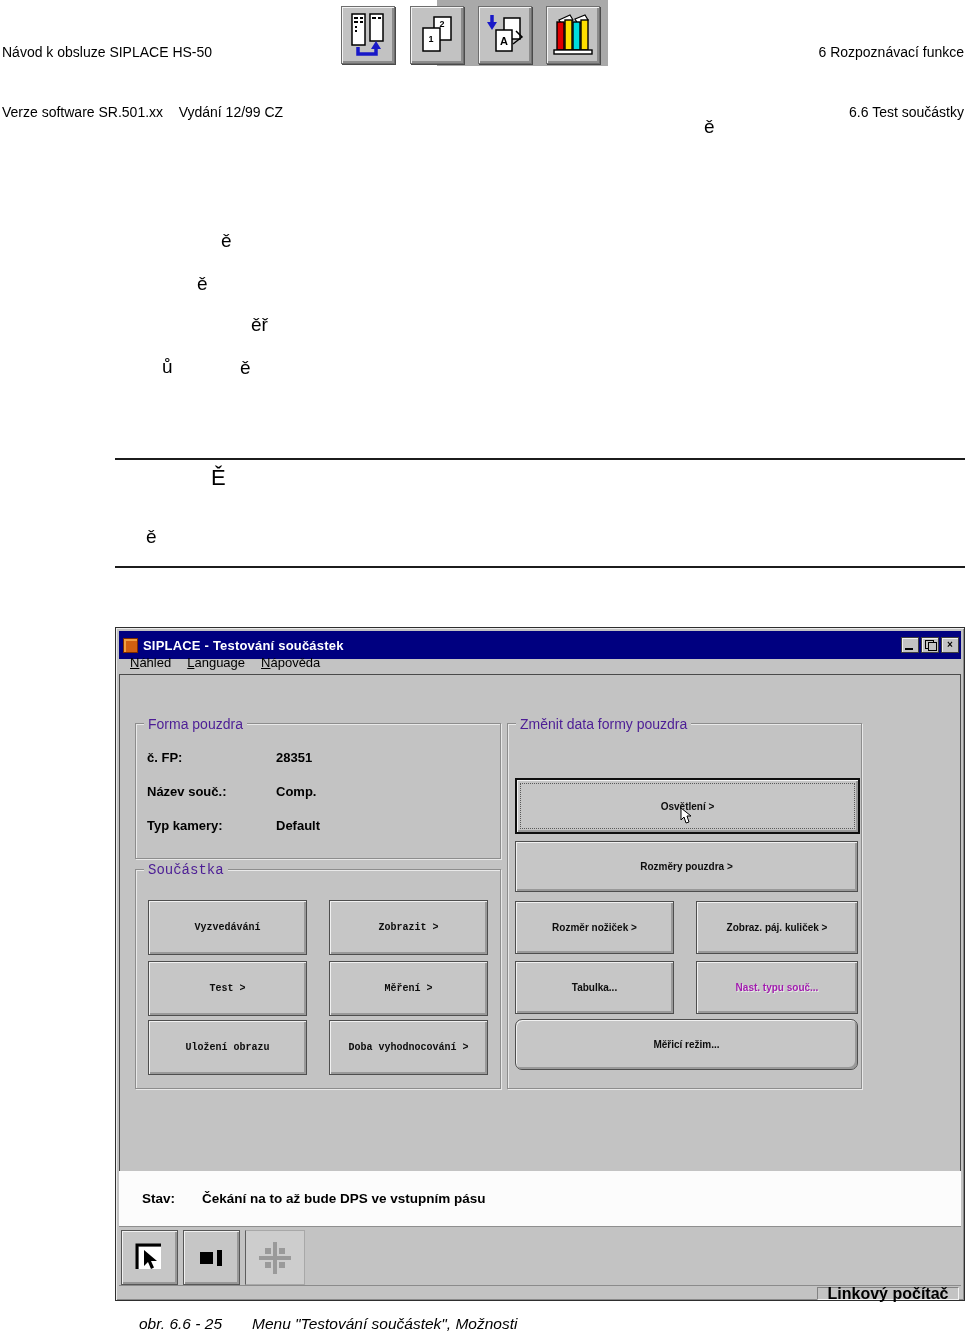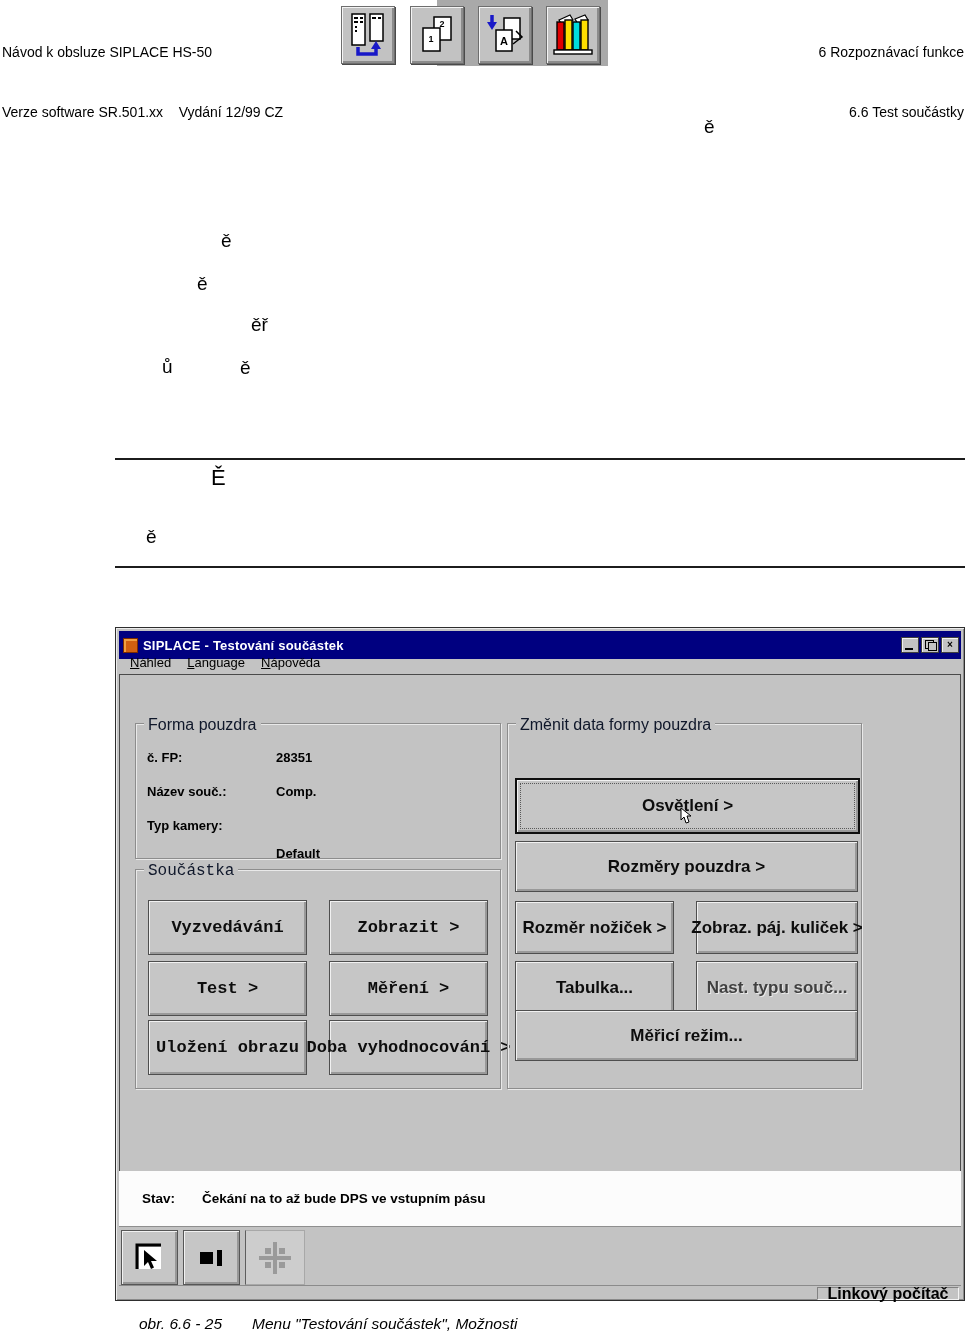--- a/index.html
+++ b/index.html
@@ -42,32 +42,32 @@
            padding-left:3px;font-size:13px;}
   .menu-item{display:inline-block;padding:2px 8px;}
   .menu-item::first-letter{text-decoration:underline;}
 
   .mainpanel{position:absolute;left:3px;top:46px;width:840px;height:496px;background:#c3c3c3;
              border:1px solid #4a4a4a;border-bottom:2px solid #474747;box-shadow:0 1px 0 #e6e6e6;}
 
   .groupbox{position:absolute;border:1px solid #8d8d8d;
             box-shadow:inset 1px 1px 0 #e9e9e9,1px 1px 0 #e9e9e9;}
   .group-label{position:absolute;top:-8px;left:8px;background:#c3c3c3;padding:0 4px;
-               font-size:16px;color:#0f172a;white-space:nowrap;}
+               font-size:14px;color:#4c1d95;white-space:nowrap;}
 
   .fld{position:absolute;font-size:13px;font-weight:bold;white-space:nowrap;}
 
   .btn{position:absolute;background:#c6c6c6;border:1px solid #4e4e4e;
        box-shadow:inset 1px 1px 0 #f1f1f1,inset -2px -2px 0 #999999;
-       font-size:17px;font-weight:bold;color:#0d0d0d;
+       font-size:10px;font-weight:bold;color:#0d0d0d;
        display:flex;align-items:center;justify-content:center;white-space:nowrap;cursor:default;}
   .btn.default{border:2px solid #0e0e0e;}
   .btn.focused::after{content:"";position:absolute;left:3px;right:3px;top:3px;bottom:3px;
        border:1px dotted #5a5a5a;pointer-events:none;}
-  .btn.disabled{color:#404040;text-shadow:1px 1px 0 #e9e9e9;}
+  .btn.disabled{color:#a21caf;text-shadow:1px 1px 0 #e9e9e9;}
 
   .cursor-overlay{position:absolute;left:50%;top:27px;margin-left:-8px;pointer-events:none;}
 
   .status-strip{position:absolute;left:3px;top:543px;width:842px;height:56px;background:#fcfcfc;
                 border-bottom:1px solid #8f8f8f;display:flex;align-items:center;padding-left:23px;
                 box-sizing:border-box;font-size:13.5px;font-weight:bold;}
   .status-msg{margin-left:27px;}
 
   .bottom-toolbar{position:absolute;left:3px;top:599px;width:842px;height:58px;background:#c3c3c3;}
   .tb-btn{position:absolute;top:3px;width:55px;height:53px;background:#c6c6c6;border:1px solid #565656;
@@ -189,21 +189,21 @@
 
     <div class="mainpanel">
 
       <div class="groupbox" style="left:15px;top:48px;width:364px;height:134px;">
         <span class="group-label">Forma pouzdra</span>
         <span class="fld" style="left:11px;top:26px;">č. FP:</span>
         <span class="fld" style="left:140px;top:26px;">28351</span>
         <span class="fld" style="left:11px;top:60px;">Název souč.:</span>
         <span class="fld" style="left:140px;top:60px;">Comp.</span>
         <span class="fld" style="left:11px;top:94px;">Typ kamery:</span>
-        <span class="fld" style="left:140px;top:94px;margin-top:28px;">Default</span>
+        <span class="fld" style="left:140px;top:94px;">Default</span>
       </div>
 
       <div class="groupbox" style="left:15px;top:194px;width:364px;height:218px;font-family:Liberation Mono, monospace;">
         <span class="group-label">Součástka</span>
         <div class="btn" style="left:12px;top:30px;width:157px;height:53px;">Vyzvedávání</div>
         <div class="btn" style="left:193px;top:30px;width:157px;height:53px;">Zobrazit &gt;</div>
         <div class="btn" style="left:12px;top:91px;width:157px;height:53px;">Test &gt;</div>
         <div class="btn" style="left:193px;top:91px;width:157px;height:53px;">Měření &gt;</div>
         <div class="btn" style="left:193px;top:150px;width:157px;height:53px;">Doba vyhodnocování &gt;</div>
         <div class="btn" style="left:12px;top:150px;width:157px;height:53px;">Uložení obrazu</div>
@@ -217,21 +217,21 @@
           <svg class="cursor-overlay" width="14" height="18" viewBox="0 0 14 18">
             <polygon points="1,1 1,13 4,10 6,16 9,15 7,9 11,9" fill="#ffffff" stroke="#000" stroke-width="1"></polygon>
           </svg>
         </div>
 
         <div class="btn" style="left:7px;top:117px;width:341px;height:49px;">Rozměry pouzdra &gt;</div>
         <div class="btn" style="left:7px;top:177px;width:157px;height:51px;">Rozměr nožiček &gt;</div>
         <div class="btn" style="left:188px;top:177px;width:160px;height:51px;">Zobraz. páj. kuliček &gt;</div>
         <div class="btn" style="left:7px;top:237px;width:157px;height:51px;">Tabulka...</div>
         <div class="btn disabled" style="left:188px;top:237px;width:160px;height:51px;">Nast. typu souč...</div>
-        <div class="btn" style="left:7px;top:286px;width:341px;height:49px;">Měřicí režim...</div>
+        <div class="btn" style="left:7px;top:295px;width:341px;height:49px;border-radius:7px;">Měřicí režim...</div>
       </div>
     </div>
 
     <div class="status-strip">
       <span>Stav:</span>
       <span class="status-msg">Čekání na to až bude DPS ve vstupním pásu</span>
     </div>
 
     <div class="bottom-toolbar">
       <div class="tb-btn" style="left:2px;">

